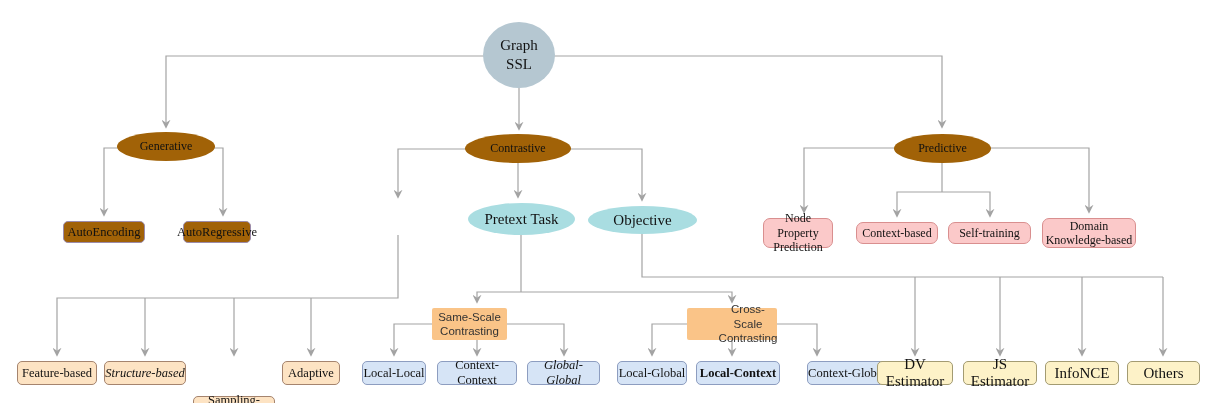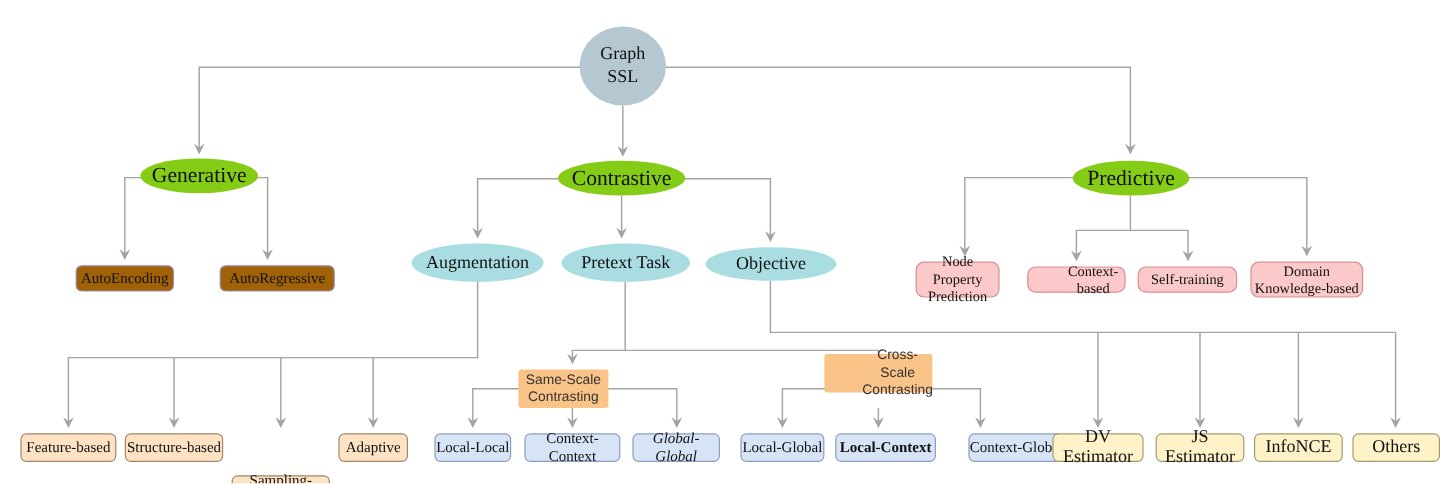--- a/index.html
+++ b/index.html
@@ -3,21 +3,21 @@
 <meta charset="utf-8">
 <style>
   html,body{margin:0;padding:0;background:#fff;}
   #stage{position:relative;width:1212px;height:403px;background:#fff;overflow:hidden;}
   #wires{position:absolute;left:0;top:0;z-index:0;}
   .node{position:absolute;z-index:1;display:flex;align-items:center;justify-content:center;
         text-align:center;box-sizing:border-box;color:#111;
         font-family:"Liberation Serif","DejaVu Serif",serif;}
   .ellipse{border-radius:50%;}
   .root{background:#b5c7d1;font-size:15px;line-height:1.25;white-space:pre-line;}
-  .lvl1{background:#84cc16;font-size:18px;}
+  .lvl1{background:#a16207;font-size:12px;}
   .teal{background:#a9dde1;font-size:15px;}
   .rbox{border:1px solid #999;border-radius:5px;}
   .lavender{background:#a16207;border-color:#9b8bab;font-size:12.5px;}
   .pink{background:#fbc9c9;border-color:#d98f8f;font-size:12px;line-height:1.2;border-radius:7px;}
   .peach{background:#fde3c3;border-color:#a5846e;font-size:12.5px;}
   .scalebox{background:#fac488;border:none;border-radius:2px;
             font-family:"Liberation Sans","DejaVu Sans",sans-serif;
             font-size:11.5px;line-height:1.25;color:#333;}
   .blue{background:#d6e4f6;border-color:#8d9dc0;font-size:12.5px;}
   .yellow{background:#fdf2c8;border-color:#a39b72;font-size:15px;}
@@ -78,36 +78,35 @@
   </svg>
 
   <div class="node ellipse root" style="left:483px;top:22px;width:72px;height:66px;">Graph
 SSL</div>
 
   <div class="node ellipse lvl1" style="left:117px;top:132px;width:98px;height:29px;">Generative</div>
   <div class="node ellipse lvl1" style="left:465px;top:134px;width:106px;height:29px;">Contrastive</div>
   <div class="node ellipse lvl1" style="left:894px;top:134px;width:97px;height:29px;">Predictive</div>
 
   <div class="node rbox lavender" style="left:63px;top:221px;width:82px;height:22px;">AutoEncoding</div>
-  <div class="node rbox lavender" style="left:183px;top:221px;width:96px;height:22px;">AutoRegressive</div>
+  <div class="node rbox lavender" style="left:183px;top:221px;width:68px;height:22px;">AutoRegressive</div>
 
-  <div class="node ellipse teal" style="left:343px;top:203px;width:110px;height:32px;">Augmentation</div>
   <div class="node ellipse teal" style="left:468px;top:203px;width:107px;height:32px;">Pretext Task</div>
   <div class="node ellipse teal" style="left:588px;top:206px;width:109px;height:28px;">Objective</div>
 
   <div class="node rbox pink" style="left:763px;top:218px;width:70px;height:30px;">Node Property Prediction</div>
-  <div class="node rbox pink" style="left:856px;top:222px;width:82px;height:22px;padding-left:28px;">Context-based</div>
+  <div class="node rbox pink" style="left:856px;top:222px;width:82px;height:22px;">Context-based</div>
   <div class="node rbox pink" style="left:948px;top:222px;width:83px;height:22px;">Self-training</div>
   <div class="node rbox pink" style="left:1042px;top:218px;width:94px;height:30px;">Domain Knowledge-based</div>
 
   <div class="node scalebox" style="left:432px;top:308px;width:75px;height:32px;">Same-Scale Contrasting</div>
-  <div class="node scalebox" style="left:687px;top:295px;width:90px;height:32px;padding-left:32px;">Cross-Scale Contrasting</div>
+  <div class="node scalebox" style="left:687px;top:308px;width:90px;height:32px;padding-left:32px;">Cross-Scale Contrasting</div>
 
   <div class="node rbox peach" style="left:17px;top:361px;width:80px;height:24px;">Feature-based</div>
-  <div class="node rbox peach" style="left:104px;top:361px;width:82px;height:24px;">Structure-based</div>
+  <div class="node rbox peach" style="left:104px;top:361px;width:82px;height:24px;font-style:italic;">Structure-based</div>
   <div class="node rbox peach" style="left:193px;top:361px;width:82px;height:24px;margin-top:35px;">Sampling-based</div>
   <div class="node rbox peach" style="left:282px;top:361px;width:58px;height:24px;">Adaptive</div>
 
   <div class="node rbox blue" style="left:362px;top:361px;width:64px;height:24px;">Local-Local</div>
   <div class="node rbox blue" style="left:437px;top:361px;width:80px;height:24px;">Context-Context</div>
   <div class="node rbox blue" style="left:527px;top:361px;width:73px;height:24px;font-style:italic;">Global-Global</div>
 
   <div class="node rbox blue" style="left:617px;top:361px;width:70px;height:24px;">Local-Global</div>
   <div class="node rbox blue" style="left:696px;top:361px;width:84px;height:24px;font-weight:bold;">Local-Context</div>
   <div class="node rbox blue" style="left:807px;top:361px;width:80px;height:24px;">Context-Global</div>

